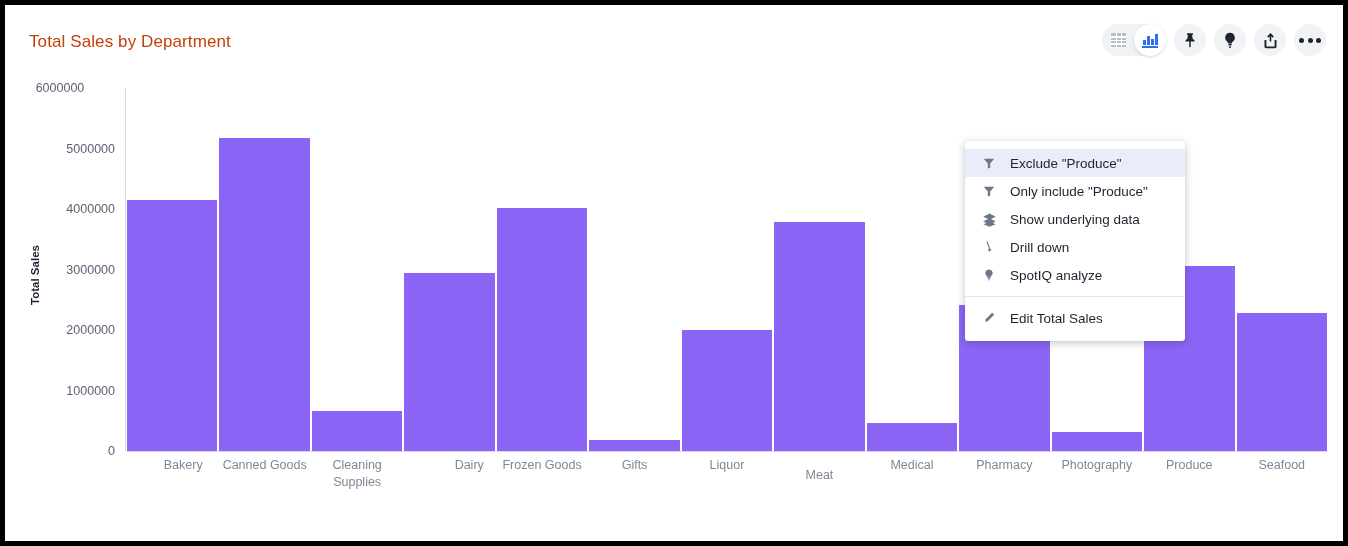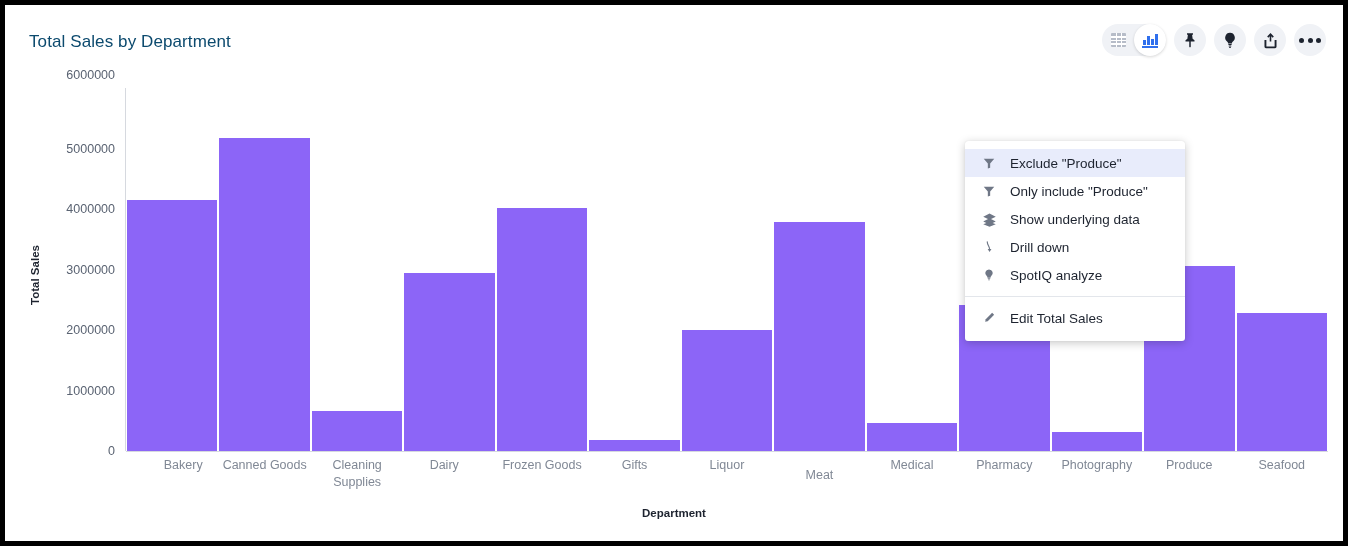--- a/index.html
+++ b/index.html
@@ -16,21 +16,21 @@
     border: 5px solid #000000;
     border-radius: 4px;
     overflow: hidden;
   }
 
   
   #chart-title {
     position: absolute;
     left: 24px; top: 27px;
     font-size: 17px;
-    color: #0c4a6e;
+    color: #c2410c;
     letter-spacing: .1px;
     white-space: nowrap;
   }
 
   #toolbar {
     position: absolute;
     right: 17px; top: 19px;
     display: flex;
     align-items: center;
     gap: 8px;
@@ -230,25 +230,24 @@
   <div id="axis-line-y"></div>
   <div id="axis-line-x"></div>
 
   <div id="ytick-wrap">
       <div class="ytick-abs" style="top: 446px;">0</div>
       <div class="ytick-abs" style="top: 385.5px; text-align: right;">1000000</div>
       <div class="ytick-abs" style="top: 325px;">2000000</div>
       <div class="ytick-abs" style="top: 264.5px;">3000000</div>
       <div class="ytick-abs" style="top: 204px;">4000000</div>
       <div class="ytick-abs" style="top: 143.5px;">5000000</div>
-      <div class="ytick-abs" style="top: 70px;">6000000</div>
+      <div class="ytick-abs" style="top: 83px; text-align: center;">6000000</div>
     </div>
 
   <div id="y-axis-title">Total Sales</div>
-  <div id="x-axis-title">Department</div>
 
   <div id="plot">
       <div class="bar" style="left: 0px; width: 92.4615px; height: 251.075px; background: rgb(140, 101, 247);"></div>
       <div class="bar" style="left: 92.4615px; width: 92.4615px; height: 312.785px; background: rgb(140, 101, 247);"></div>
       <div class="bar" style="left: 184.923px; width: 92.4615px; height: 39.93px; background: rgb(140, 101, 247);"></div>
       <div class="bar" style="left: 277.385px; width: 92.4615px; height: 177.87px; background: rgb(140, 101, 247);"></div>
       <div class="bar" style="left: 369.846px; width: 92.4615px; height: 242.605px; background: rgb(140, 101, 247);"></div>
       <div class="bar" style="left: 462.308px; width: 92.4615px; height: 10.89px; background: rgb(140, 101, 247);"></div>
       <div class="bar" style="left: 554.769px; width: 92.4615px; height: 121px; background: rgb(140, 101, 247);"></div>
       <div class="bar" style="left: 647.231px; width: 92.4615px; height: 229.295px; background: rgb(140, 101, 247);"></div>
@@ -316,21 +315,21 @@
             </svg>
           </span>
           <span>Edit Total Sales</span>
         </div>
       </div>
   </div>
 
 <div class="xtick" style="left: 132px; width: 92.4615px;">Bakery</div>
     <div class="xtick" style="left: 213.462px; width: 92.4615px;">Canned Goods</div>
     <div class="xtick" style="left: 305.923px; width: 92.4615px;">Cleaning Supplies</div>
-    <div class="xtick" style="left: 393px; width: 92.4615px;">Dairy</div>
+    <div class="xtick" style="left: 418px; width: 92.4615px;">Dairy</div>
     <div class="xtick" style="left: 490.846px; width: 92.4615px;">Frozen Goods</div>
     <div class="xtick" style="left: 583.308px; width: 92.4615px;">Gifts</div>
     <div class="xtick" style="left: 675.769px; width: 92.4615px;">Liquor</div>
     <div class="xtick" style="left: 768.231px; width: 92.4615px; margin-top: 10px;">Meat</div>
     <div class="xtick" style="left: 860.692px; width: 92.4615px;">Medical</div>
     <div class="xtick" style="left: 953.154px; width: 92.4615px;">Pharmacy</div>
     <div class="xtick" style="left: 1045.62px; width: 92.4615px;">Photography</div>
     <div class="xtick" style="left: 1138.08px; width: 92.4615px;">Produce</div>
     <div class="xtick" style="left: 1230.54px; width: 92.4615px;">Seafood</div>
   </div>

